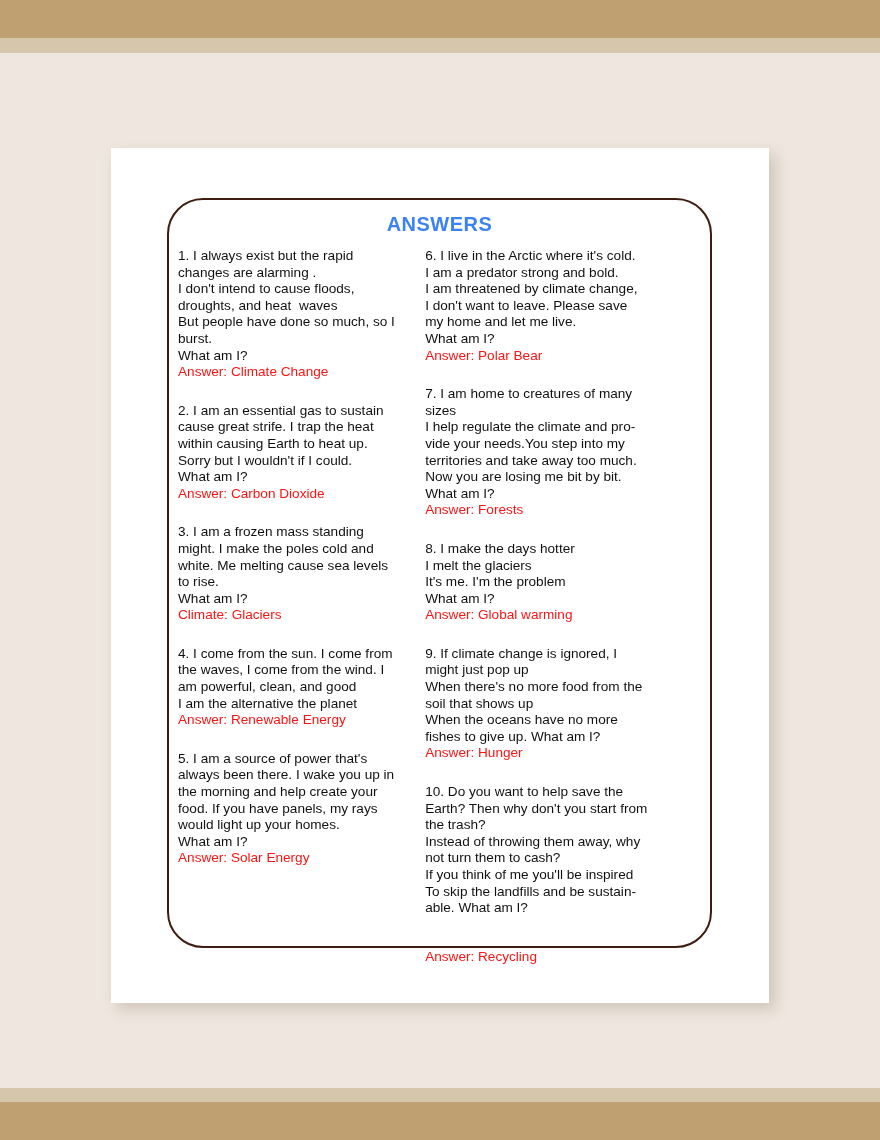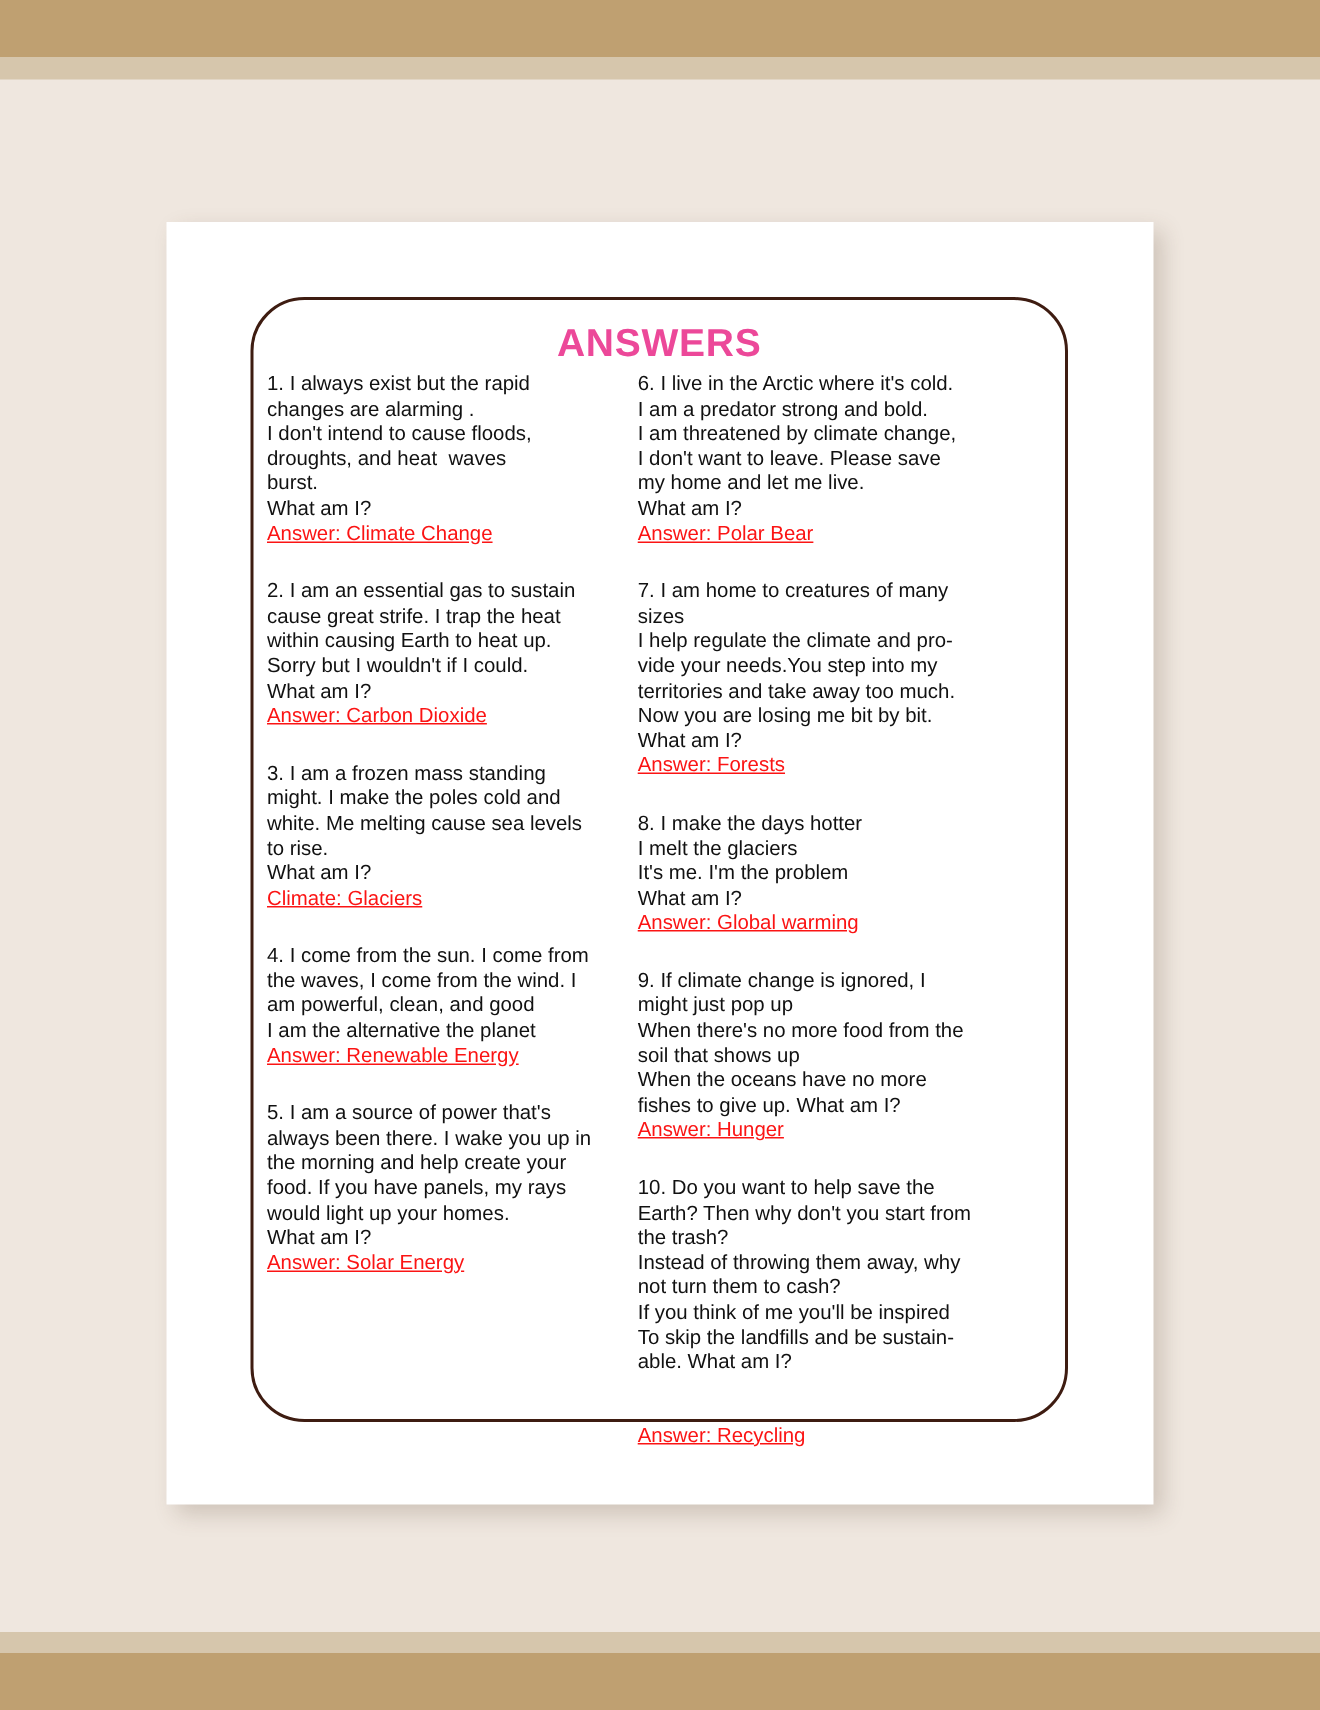--- a/index.html
+++ b/index.html
@@ -49,24 +49,24 @@
     box-sizing: border-box;
   }
 
   
   .title {
     position: absolute;
     left: 56px;
     top: 65px;
     width: 545px;
     text-align: center;
-    font-size: 26px;
+    font-size: 20px;
     font-weight: bold;
     letter-spacing: 0.5px;
-    color: #ec4899;
+    color: #3b82f6;
   }
 
   
   .columns {
     position: absolute;
     left: 56px;
     top: 100px;
     width: 484px;
     height: 690px;
     display: flex;
@@ -86,21 +86,20 @@
   .riddle-line {
     font-size: 13.6px;
     line-height: 16.6px;
     color: #111111;
     white-space: pre-wrap;
   }
   .answer-line {
     font-size: 13.6px;
     line-height: 16.6px;
     color: #fb1414;
-    text-decoration: underline;
   }
   .answer-line.spaced {
     margin-top: 32px;
   }
 </style>
 </head>
 <body>
 
 <div class="band band-top-dark"></div>
 <div class="band band-top-light"></div>
@@ -113,20 +112,21 @@
 
   <div class="title">ANSWERS</div>
 
   <div class="columns">
     <div class="col col-left" id="col-left">
         <div class="riddle">
           <div class="riddle-line">1. I always exist but the rapid</div>
           <div class="riddle-line">changes are alarming .</div>
           <div class="riddle-line">I don't intend to cause floods,</div>
           <div class="riddle-line">droughts, and heat  waves</div>
+          <div class="riddle-line">But people have done so much, so I</div>
           <div class="riddle-line">burst.</div>
           <div class="riddle-line">What am I?</div>
           <div class="answer-line">Answer: Climate Change</div>
         </div>
         <div class="riddle">
           <div class="riddle-line">2. I am an essential gas to sustain</div>
           <div class="riddle-line">cause great strife. I trap the heat</div>
           <div class="riddle-line">within causing Earth to heat up.</div>
           <div class="riddle-line">Sorry but I wouldn't if I could.</div>
           <div class="riddle-line">What am I?</div>

